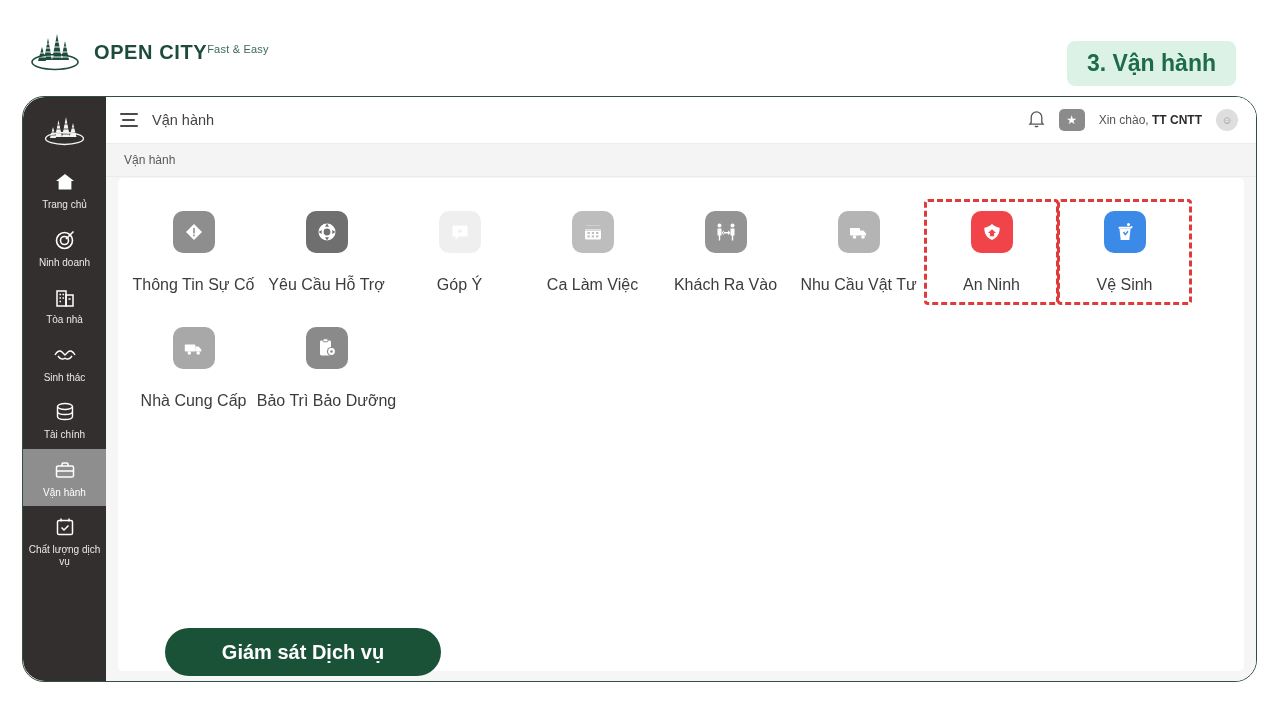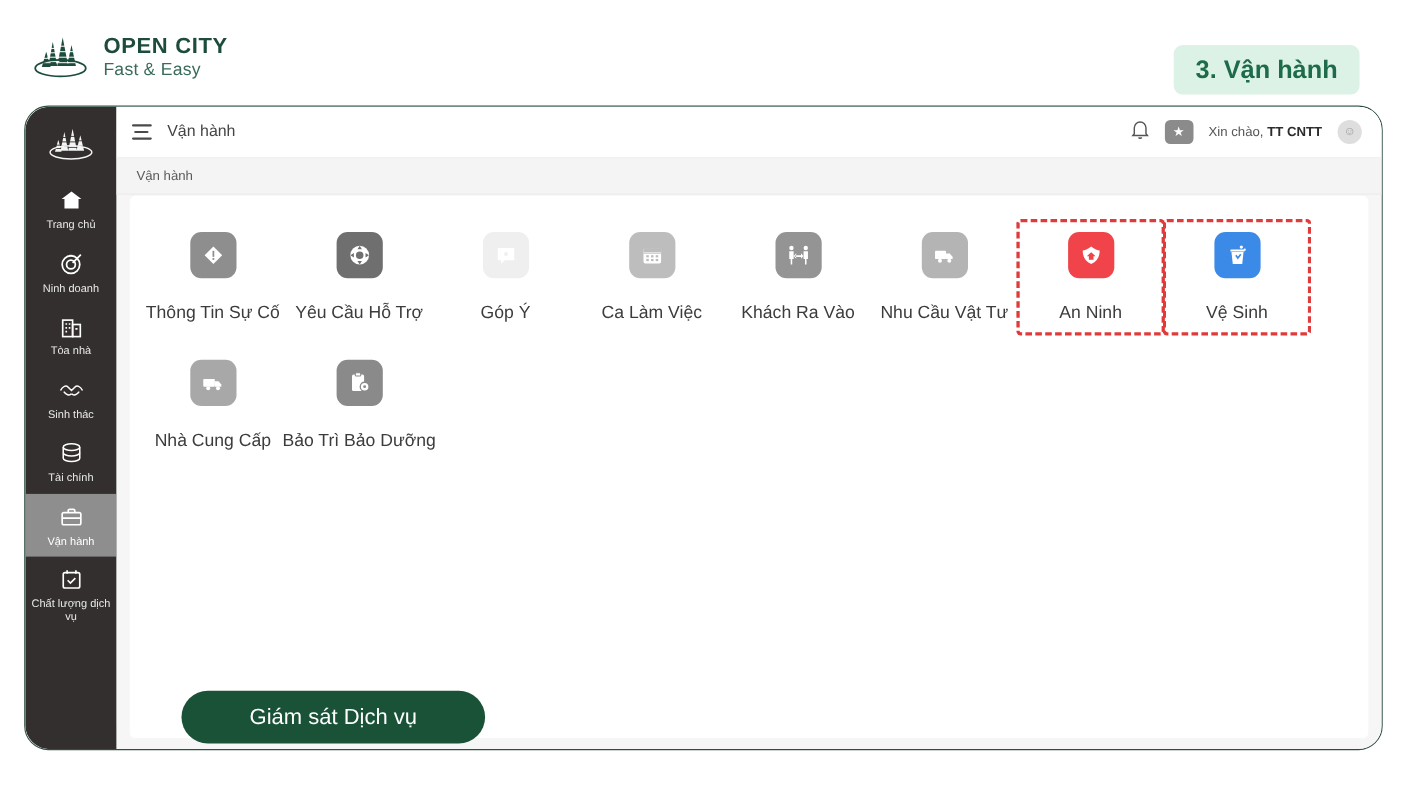--- a/index.html
+++ b/index.html
@@ -10,26 +10,26 @@
     overflow: hidden;
   }
 
   
   .page-header {
     position: absolute; top: 0; left: 0; width: 1280px; height: 96px;
     background: #ffffff;
   }
   .brand { position: absolute; left: 28px; top: 30px; display: flex; align-items: center; gap: 12px; }
   .brand-logo { width: 54px; height: 44px; }
-  .brand-text { display: flex; flex-direction: column; justify-content: center; }
+  .brand-text { display: flex; flex-direction: row; justify-content: center; }
   .brand-title {
     font-size: 20px; font-weight: bold; color: #1d4b3c; letter-spacing: 0.6px;
     line-height: 1.1;
   }
-  .brand-sub { font-size: 16px; color: #3a6b58; margin-top: 2px; letter-spacing: .2px; }
+  .brand-sub { font-size: 11px; color: #3a6b58; margin-top: 2px; letter-spacing: .2px; }
 
   .step-badge {
     position: absolute; right: 44px; top: 41px;
     background: #ddf2e6; color: #1d6b4a;
     font-size: 23px; font-weight: bold;
     padding: 9px 20px; border-radius: 8px;
   }
 
   
   .window {
@@ -117,21 +117,21 @@
   .tile-label {
     margin-top: 22px; font-size: 16px; color: #3c3c3c; text-align: center;
     line-height: 1.2; white-space: nowrap;
   }
 
   
   .cta {
     position: absolute; left: 47px; top: 450px;
     width: 276px; height: 48px; border-radius: 24px;
     background: #1a5238; color: #ffffff;
-    font-size: 20px; font-weight: normal;
+    font-size: 20px; font-weight: bold;
     display: flex; align-items: center; justify-content: center;
     border: none; cursor: pointer;
     font-family: "Liberation Sans", sans-serif;
   }
 </style>
 </head>
 <body>
 
 <div class="page-header">
   <div class="brand">

